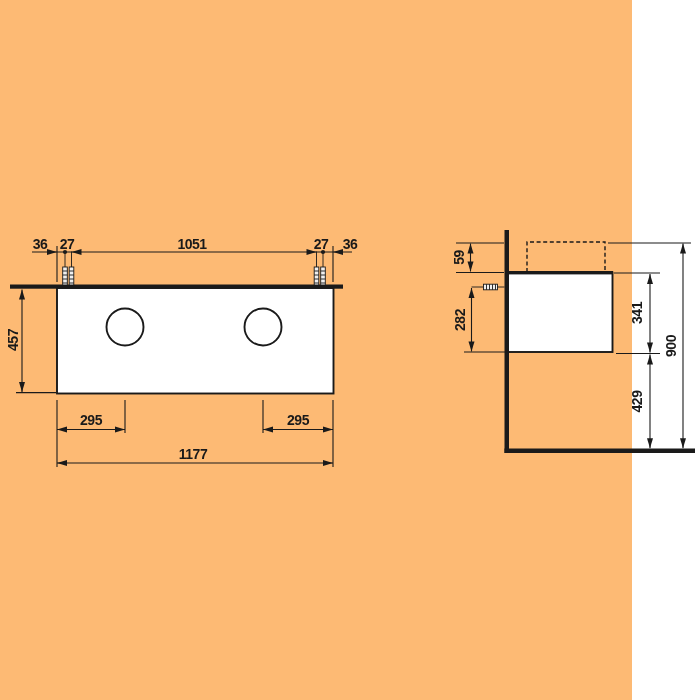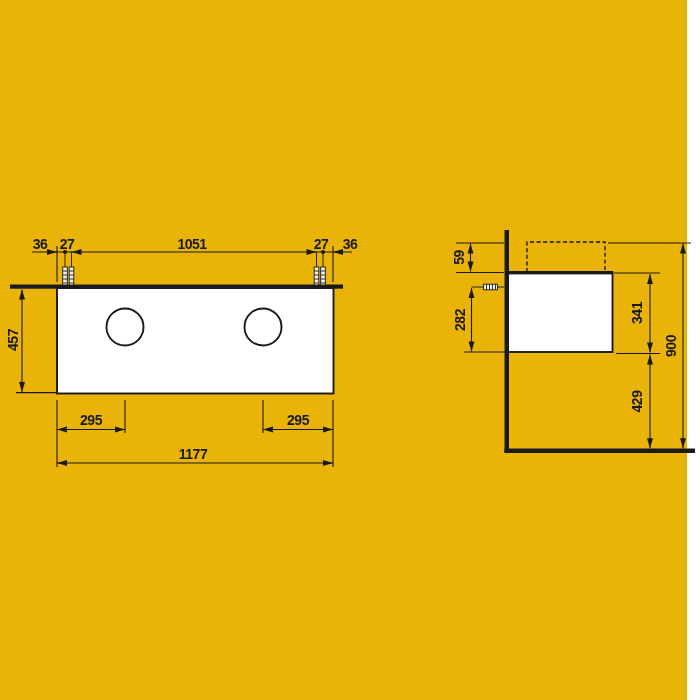--- a/index.html
+++ b/index.html
@@ -1,16 +1,16 @@
 <!DOCTYPE html>
 <html><head>
 <meta charset="utf-8">
 <style>
   html,body{margin:0;padding:0;background:#ffffff;width:700px;height:700px;overflow:hidden;}
-  .canvas{position:relative;width:687px;height:700px;background:#eab308;}
+  .canvas{position:relative;width:632px;height:700px;background:#fdba74;}
   svg{display:block;}
   svg text{
     font-family:"Liberation Sans",sans-serif;
     font-weight:bold;
     font-size:14px;
     letter-spacing:-0.5px;
     fill:#1a1a1a;
   }
   .ln{stroke:#1a1a1a;stroke-width:1.1;fill:none;}
   .thin{stroke:#1a1a1a;stroke-width:0.9;fill:none;}

